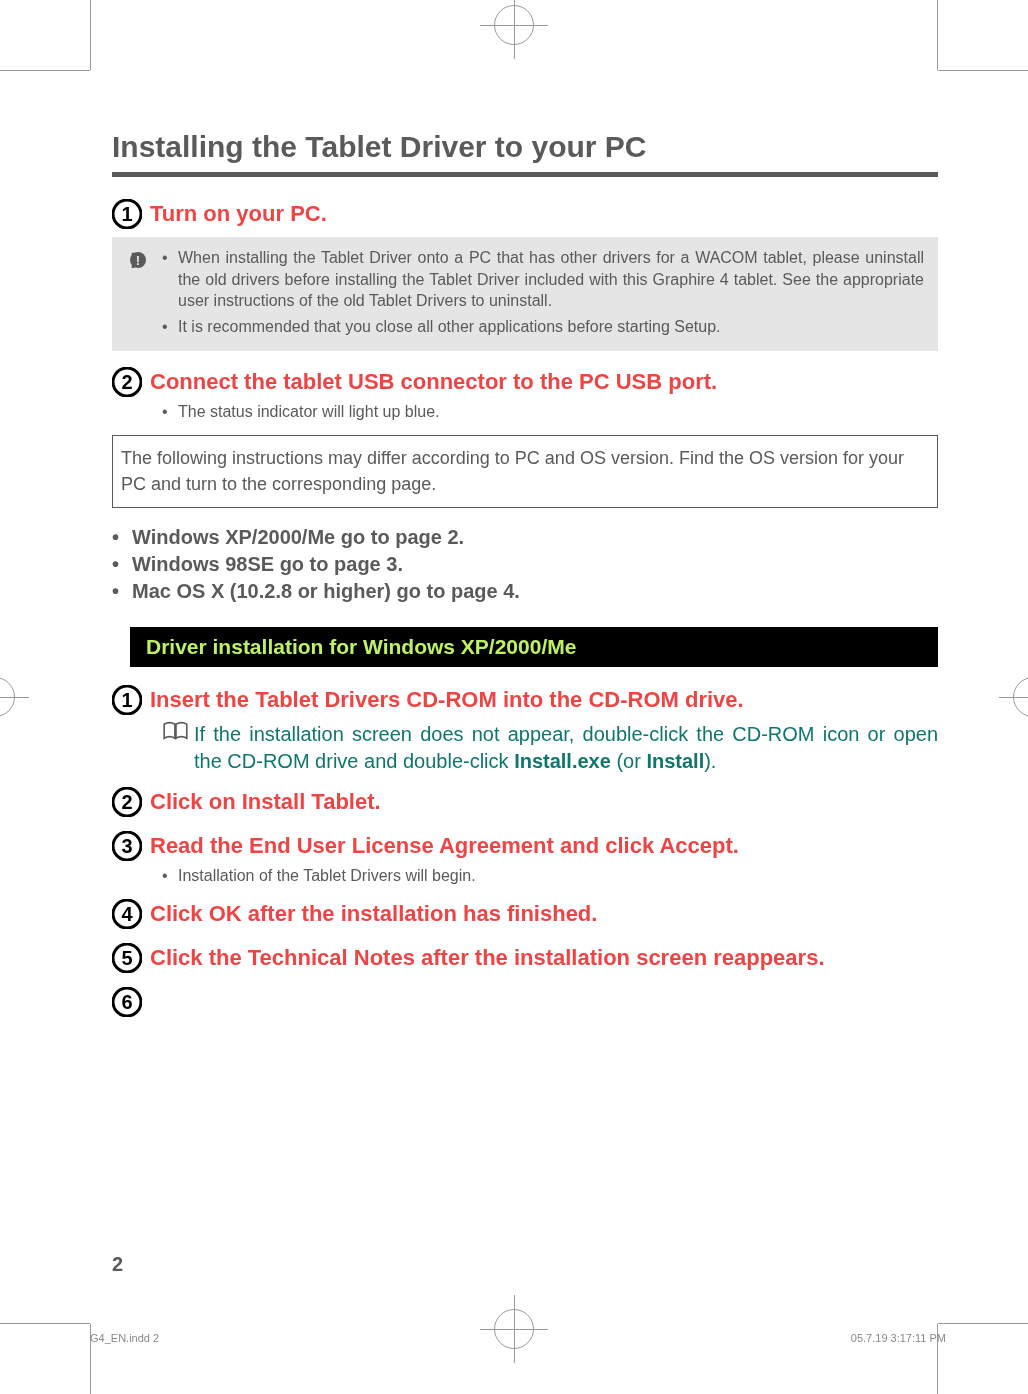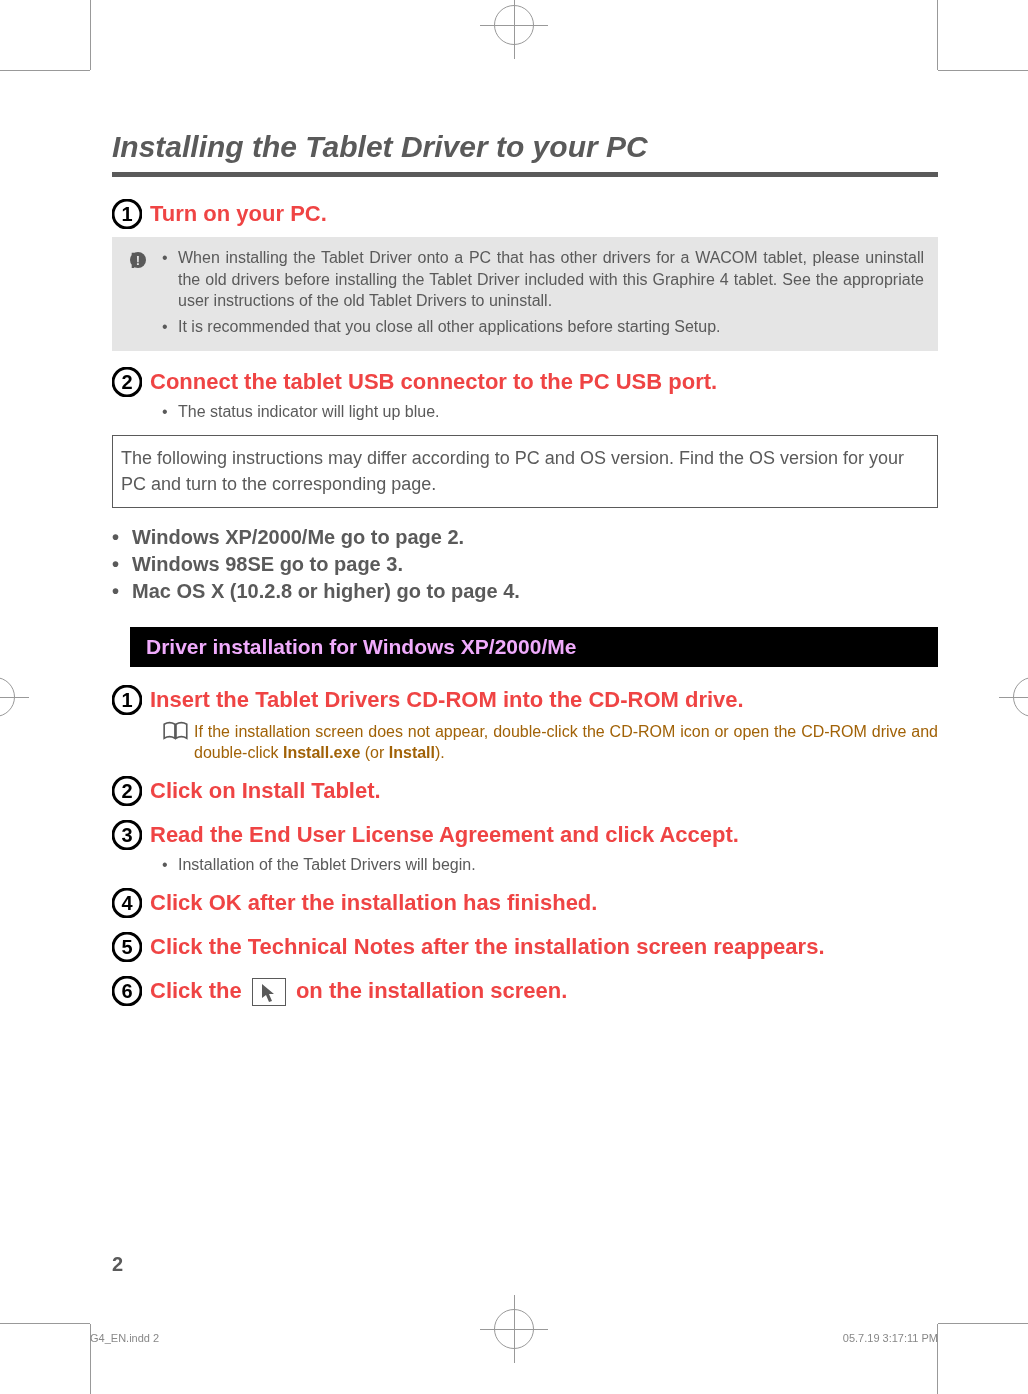--- a/index.html
+++ b/index.html
@@ -36,21 +36,20 @@
       right: 90px;
       top: 130px;
     }
     h1 {
       font-size: 30px;
       font-weight: bold;
       color: #5a5a5a;
       border-bottom: 5px solid #5a5a5a;
       padding-bottom: 8px;
       margin-bottom: 22px;
-      font-style: italic;
     }
     .step {
       display: flex;
       align-items: flex-start;
       margin-bottom: 6px;
     }
     .step-num {
       width: 30px;
       height: 30px;
       flex: 0 0 30px;
@@ -98,30 +97,30 @@
     .os-list {
       font-size: 20px;
       font-weight: bold;
       color: #5a5a5a;
       margin-bottom: 4px;
       display: flex;
     }
     .os-bullet { flex: 0 0 20px; }
     .section-bar {
       background: #000;
-      color: #f0abfc;
+      color: #bef264;
       font-size: 21px;
       font-weight: bold;
       padding: 8px 16px;
       margin: 24px 0 18px 18px;
     }
     .tip-row {
       display: flex;
-      font-size: 16px;
-      color: #a16207;
+      font-size: 20px;
+      color: #0f766e;
       margin: 4px 0 12px 50px;
       line-height: 1.35;
     }
     .tip-icon { flex: 0 0 28px; margin-right: 4px; }
     .tip-text { flex: 1; text-align: justify; }
     .step-spacer { margin-bottom: 14px; }
     .cursor-icon {
       display: inline-block;
       width: 34px;
       height: 28px;
@@ -136,21 +135,21 @@
       bottom: 118px;
       left: 112px;
       font-size: 20px;
       font-weight: bold;
       color: #5a5a5a;
     }
     .footer {
       position: absolute;
       bottom: 50px;
       left: 90px;
-      right: 90px;
+      right: 82px;
       display: flex;
       justify-content: space-between;
       font-size: 11px;
       color: #888;
     }
   </style>
 </head>
 <body>
 
 <div class="crop-mark crop-tl-h"></div>
@@ -291,25 +290,20 @@
     <span class="step-title">Click the Technical Notes after the installation screen reappears.</span>
   </div>
 
   <div class="step">
     <span class="step-num">
       <svg viewBox="0 0 30 30">
           <circle cx="15" cy="15" r="14" fill="none" stroke="#000" stroke-width="3"></circle>
           <text x="15" y="22" text-anchor="middle" font-family="Arial" font-size="20" font-weight="bold" fill="#000">6</text>
         </svg>
     </span>
-    <span class="step-title">
-      <span>Click the </span><span class="cursor-icon"><svg width="20" height="22" viewBox="0 0 20 22">
-            <path d="M3 2 L3 16 L7 13 L10 20 L13 19 L10 12 L15 12 Z" fill="#5a5a5a"></path>
-          </svg></span><span> on the installation screen.</span>
-    </span>
   </div>
 
 </div>
 
 <div class="page-num">2</div>
 
 <div class="footer">
   <span>G4_EN.indd   2</span>
   <span>05.7.19   3:17:11 PM</span>
 </div>

